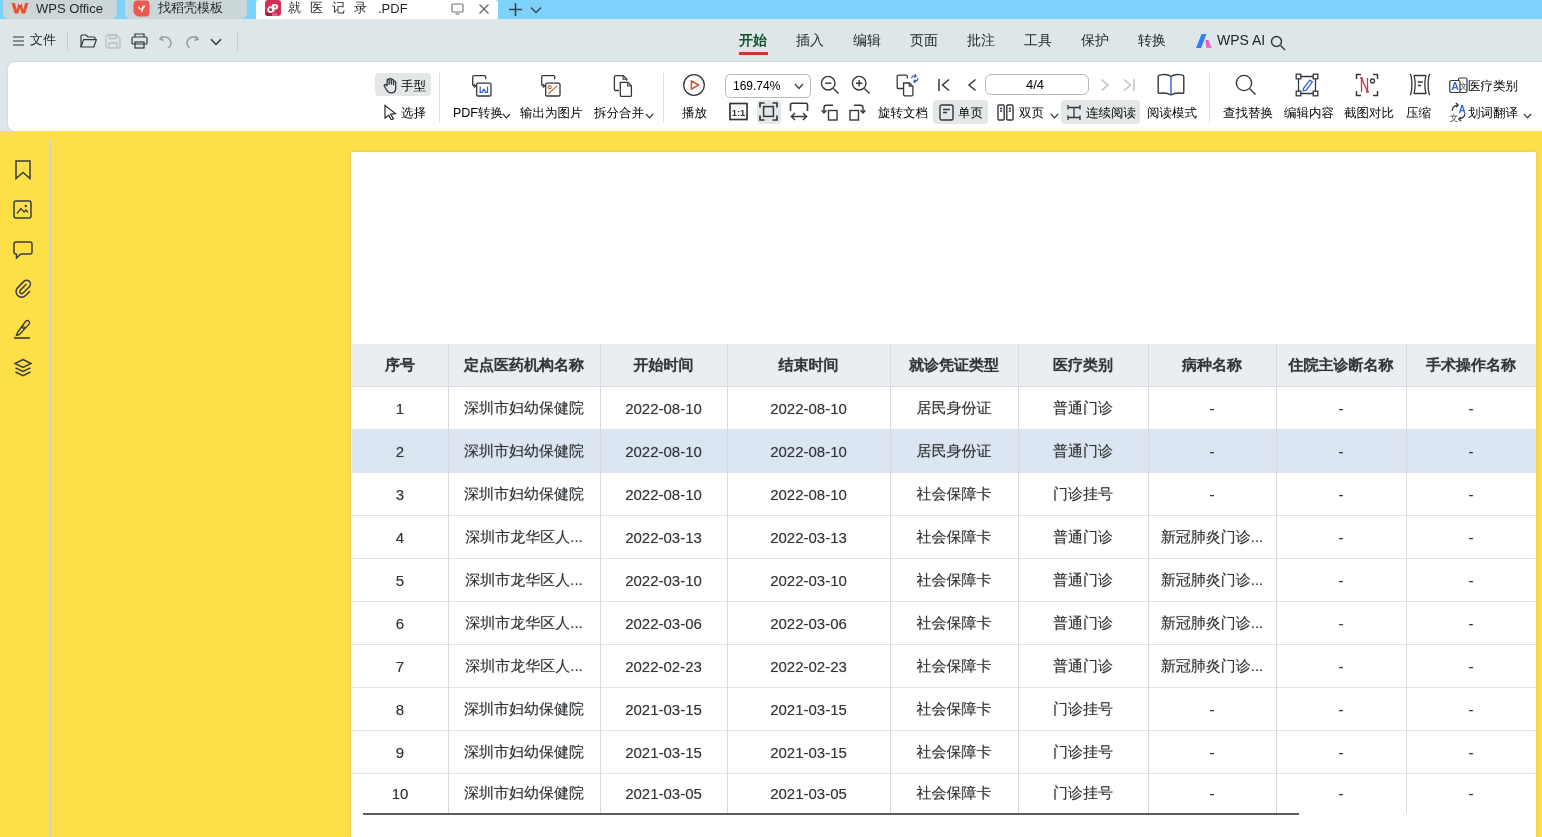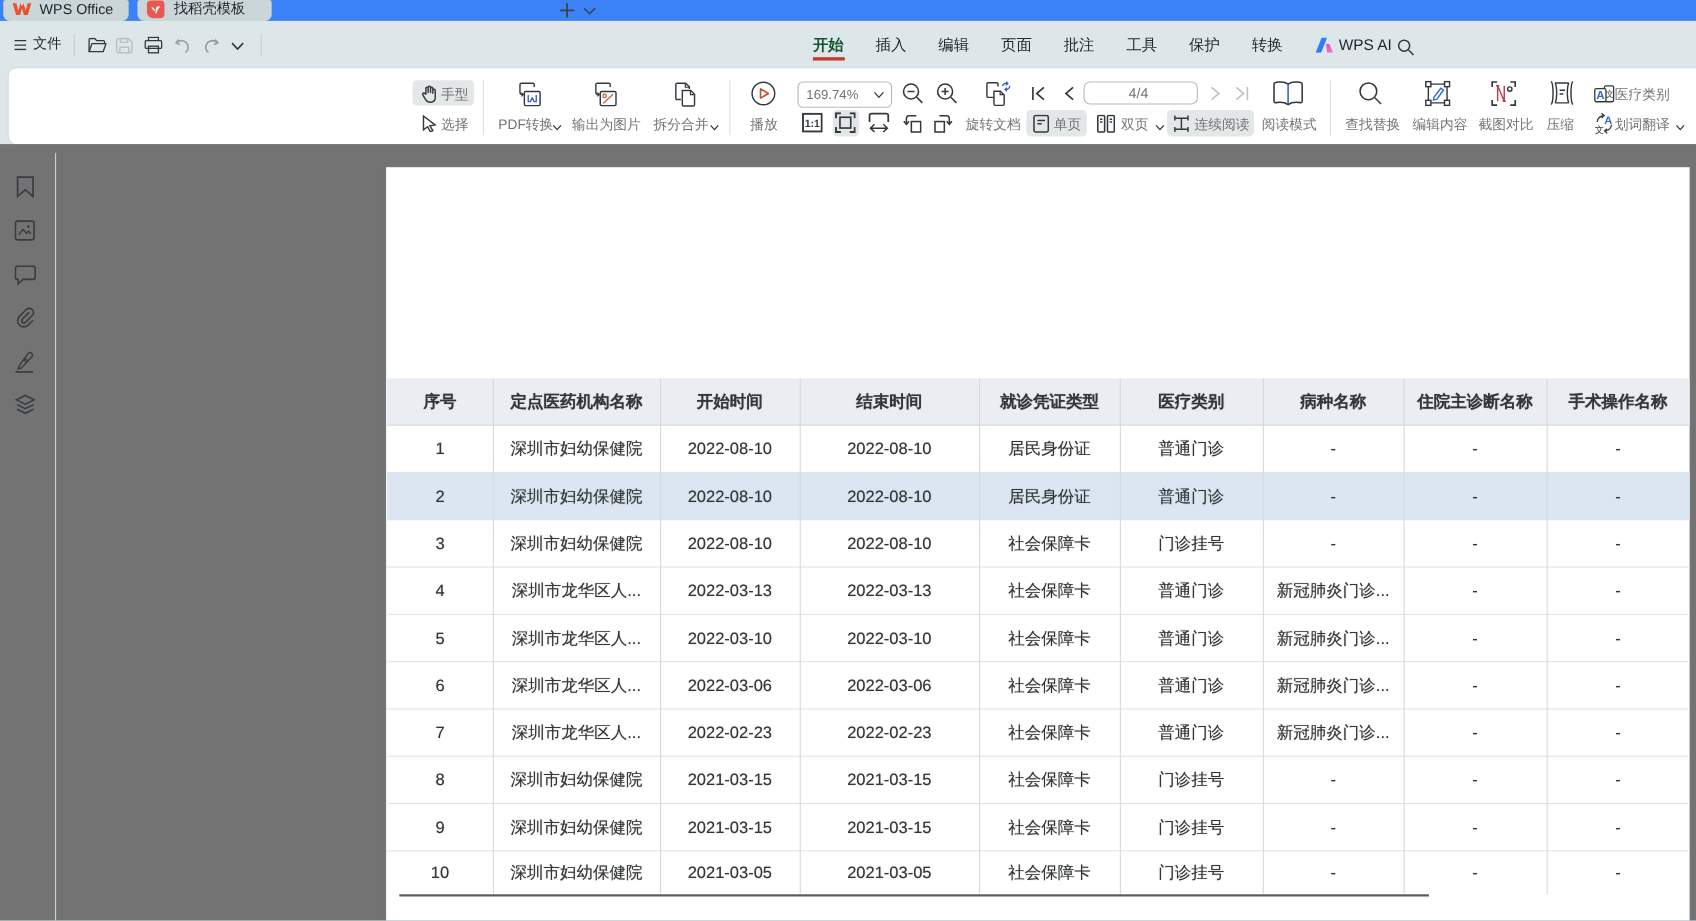--- a/index.html
+++ b/index.html
@@ -1,38 +1,38 @@
 <!DOCTYPE html>
 <html lang="zh"><head>
 <meta charset="utf-8">
 <style>
   * { margin:0; padding:0; box-sizing:border-box; }
   html,body { width:1542px; height:837px; overflow:hidden; font-family:"Liberation Sans", sans-serif; }
   body { background:#dde7ea; position:relative; color:#24282b; }
   svg { display:block; }
 
   
-  #tabbar { position:absolute; left:0; top:0; width:1542px; height:22px; background:#3b82f6; }
+  #tabbar { position:absolute; left:0; top:0; width:1542px; height:22px; background:#7dd3fc; }
   .tab { position:absolute; top:0; display:flex; align-items:center; font-size:13px; color:#1f2326; }
   .tab.inactive { height:19px; padding-bottom:3px; background:#cbd6d9; border-radius:2px 2px 6px 6px; }
   .tab.active { height:22px; padding-bottom:6px; background:#ffffff; border-radius:3px 3px 5px 5px; }
 
   
   #menubar { position:absolute; left:0; top:19px; width:1542px; height:42px; background:#dde7ea; }
   .menuitem { position:absolute; top:0; height:42px; line-height:42px; font-size:14px; color:#24282b; }
   .vsep { position:absolute; width:1px; background:#c2cbce; }
 
   
   #ribbon { position:absolute; left:7px; top:61px; width:1553px; height:71px; background:#ffffff; border:1px solid #d6dbdd; border-radius:8px; }
-  .rl { position:absolute; font-size:12.5px; color:#737373; white-space:nowrap; }
+  .rl { position:absolute; font-size:12.5px; color:#000000; white-space:nowrap; }
   .selbg { position:absolute; background:#e4e7e8; border-radius:4px; }
   .rsep { position:absolute; width:1px; background:#dce0e2; top:11px; height:50px; }
 
   
-  #content { position:absolute; left:0; top:131px; width:1542px; height:706px; background:#737373; }
+  #content { position:absolute; left:0; top:131px; width:1542px; height:706px; background:#fde047; }
   #sidebar-line { position:absolute; left:50px; top:8px; width:1px; height:698px; background:#c8d1d4; }
   #page { position:absolute; left:351px; top:21px; width:1185px; height:685px; background:#ffffff; box-shadow:0 0 3px rgba(120,140,150,.35); }
 
   
   #tbl { position:absolute; left:1px; top:192px; width:1184px; color:#323639; }
   .trow { position:absolute; left:0; width:1184px; display:flex; align-items:center; }
   .cell { text-align:center; font-size:15px; overflow:hidden; white-space:nowrap; }
   
   #tbl { text-shadow:0 0 1px rgba(75,75,75,.55); filter: blur(0.28px); }
   .c1{width:96px;} .c2{width:152px;} .c3{width:127px;} .c4{width:163px;} .c5{width:128px;}
@@ -53,20 +53,38 @@
   </div>
   <div class="tab inactive" style="left:125px; width:122px; padding-left:8px;">
     <svg width="17" height="17" viewBox="0 0 17 17" style="margin-right:8px;">
       <path d="M4 0.5 L13 0.5 C15.2 0.5 16.5 1.8 16.5 4 L16.5 13 C16.5 15.2 15.2 16.5 13 16.5 L6.5 16.5 C3 16.5 0.5 14 0.5 10.5 L0.5 4 C0.5 1.8 1.8 0.5 4 0.5 Z" fill="#e95950"></path>
       <path d="M8.6 13 C8 10.5 8.3 7.6 10.3 5 C10.8 7.8 10.3 10.8 8.6 13 Z" fill="#ffffff"></path>
       <path d="M7.8 10 C6.3 9.5 5.2 8.2 4.8 6.4 C6.5 6.9 7.7 8.1 8.1 9.8 Z" fill="#ffffff"></path>
       <path d="M9.6 8.7 C11 8.3 12.1 7.1 12.5 5.5 C10.9 5.8 9.8 6.9 9.4 8.5 Z" fill="#ffffff"></path>
     </svg>
     <span>找稻壳模板</span>
   </div>
+  <div class="tab active" style="left:256px; width:242px; padding-left:9px;">
+    <svg width="16" height="16" viewBox="0 0 16 16" style="margin-right:7px;">
+      <rect x="0" y="0" width="16" height="16" rx="3" fill="#d52e56"></rect>
+      <path d="M0 12.5 L7 12.5 L7 16 L3 16 C1.2 16 0 14.8 0 13 Z" fill="#b01d46"></path>
+      <path d="M7 13.4 L12.5 13.4 L12.5 16 L7 16 Z" fill="#e66287"></path>
+      <path d="M7.2 11.8 L7.2 4 L10 4 C11.9 4 13.2 5.1 13.2 6.8 C13.2 8.5 11.9 9.6 10 9.6 L9.4 9.6 L9.4 11.8 Z M9.4 7.8 L10 7.8 C10.7 7.8 11 7.4 11 6.8 C11 6.2 10.7 5.8 10 5.8 L9.4 5.8 Z" fill="#ffffff"></path>
+      <circle cx="5.6" cy="9.6" r="2.5" fill="none" stroke="#ffffff" stroke-width="1.7"></circle>
+    </svg>
+    <span style="letter-spacing:9px;">就医记录</span>
+      <span style="margin-left:2px;">.PDF</span>
+    <svg width="13" height="12" viewBox="0 0 13 12" style="position:absolute; left:195px; top:2.5px;" fill="none" stroke="#6b7276" stroke-width="1.1">
+      <rect x="1" y="1" width="11" height="8" rx="1"></rect>
+      <path d="M4.5 11 L8.5 11"></path>
+    </svg>
+    <svg width="12" height="12" viewBox="0 0 12 12" style="position:absolute; left:222px; top:2.5px;" stroke="#5d6468" stroke-width="1.2">
+      <path d="M1.5 1.5 L10.5 10.5 M10.5 1.5 L1.5 10.5"></path>
+    </svg>
+  </div>
   <svg width="15" height="15" viewBox="0 0 15 15" style="position:absolute; left:508px; top:2px;" stroke="#3c4245" stroke-width="1.6">
     <path d="M7.5 1 L7.5 14 M1 7.5 L14 7.5"></path>
   </svg>
   <svg width="12" height="8" viewBox="0 0 12 8" style="position:absolute; left:530px; top:6px;" fill="none" stroke="#3c4245" stroke-width="1.4">
     <path d="M1 1.5 L6 6.5 L11 1.5"></path>
   </svg>
 </div>
 <div id="menubar">
   <svg width="11" height="10" viewBox="0 0 11 10" style="position:absolute; left:13px; top:17px;" stroke="#303539" stroke-width="1.2">
     <path d="M0 1 L11 1 M0 5 L11 5 M0 9 L11 9"></path>

